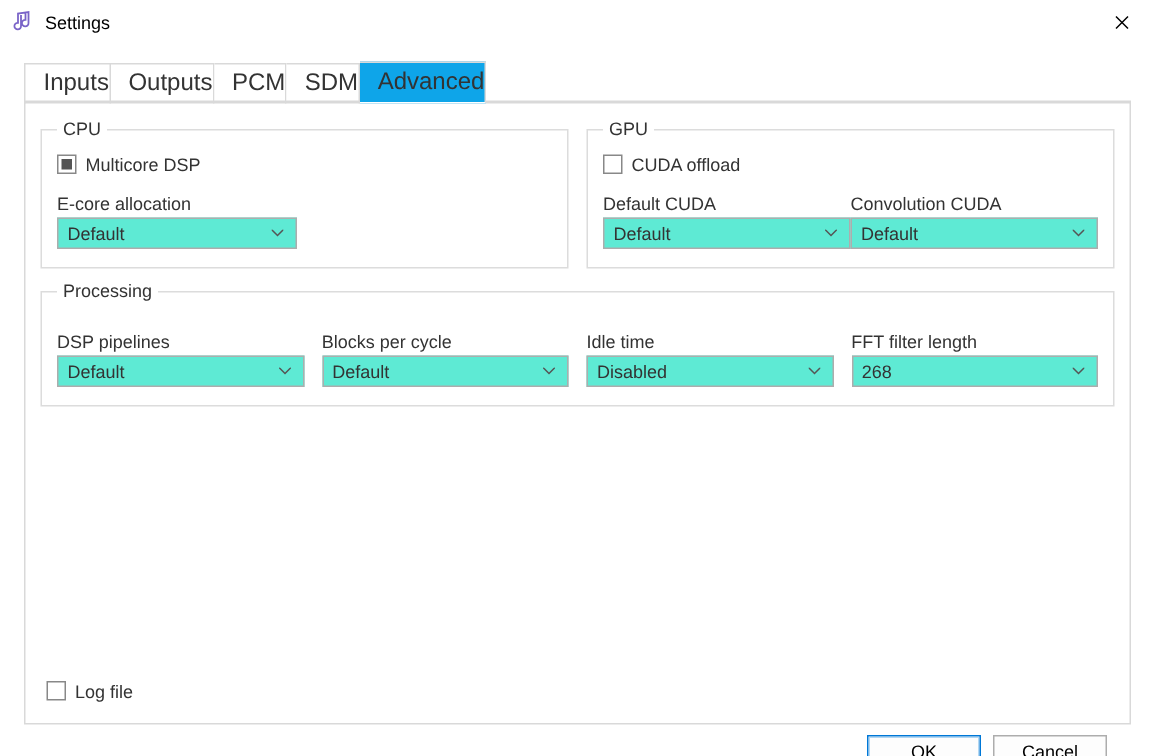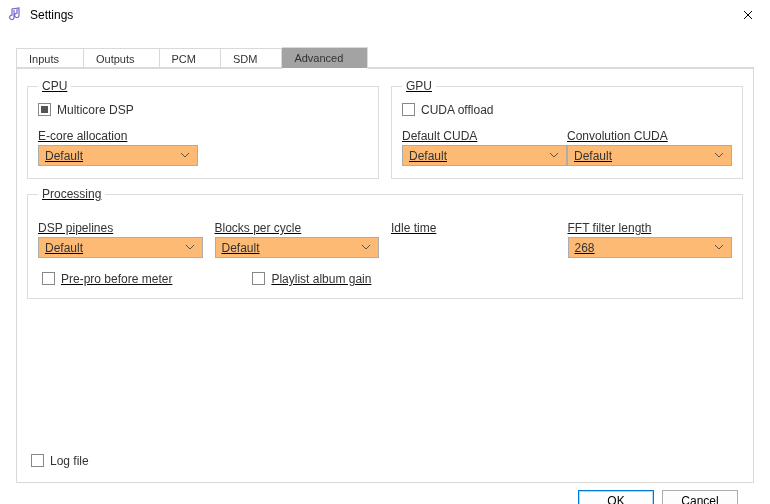--- a/index.html
+++ b/index.html
@@ -16,35 +16,35 @@
   .titlebar .close { width: 45px; height: 30px; display: flex; align-items: center; justify-content: center; }
   .titlebar .close svg { width: 10px; height: 10px; }
   .app-icon { width: 16px; height: 16px; display:flex; align-items:center; justify-content:center; }
 
   
   .content { padding: 14px 16px 0 16px; }
 
   
   .tabstrip { display: flex; align-items: flex-end; position: relative; height: 24px; }
   .tab {
-    padding: 4px 24px 4px 12px; border: 1px solid #d9d9d9; border-bottom: none;
+    padding: 4px 0 4px 12px; border: 1px solid #d9d9d9; border-bottom: none;
     background: #fff; color: #333; margin-right: 0px; position: relative; top: 1px;
-    font-size: 11px;
+    font-size: 16px;
   }
   .tab + .tab { border-left: none; }
-  .tab.active { background: #a3a3a3; z-index: 2; border-bottom: 1px solid #fff; }
+  .tab.active { background: #0ea5e9; z-index: 2; border-bottom: 1px solid #fff; }
   .tab.inactive { background: #fff; }
   .tabstrip-underline {
     position: absolute; left: 0; right: 0; bottom: 0; height: 1px; background: #d9d9d9; z-index: 1;
   }
 
   
   .panel {
     border: 1px solid #d9d9d9; border-top: 1px solid #d9d9d9; padding: 10px 10px 10px 10px;
-    position: relative; height: 415px; text-decoration: underline;
+    position: relative; height: 415px;
   }
 
   
   fieldset.group {
     border: 1px solid #dcdcdc; border-radius: 0; margin: 0; padding: 10px 10px 12px 10px;
     position: relative;
   }
   fieldset.group > legend {
     font-size: 12px; color: #333; padding: 0 4px; margin-left: 0;
   }
@@ -60,21 +60,21 @@
   }
   .chk input[type=checkbox].indet::after {
     content: ""; position: absolute; left: 2px; top: 2px; right: 2px; bottom: 2px; background: #555;
   }
 
   .field-label { font-size: 12px; color: #333; margin-top: 10px; margin-bottom: 2px; }
 
   
   .combo {
     display: flex; align-items: center; justify-content: space-between;
-    border: 1px solid #adadad; height: 21px; padding: 0 4px 0 6px; background: #fdba74;
+    border: 1px solid #adadad; height: 21px; padding: 0 4px 0 6px; background: #5eead4;
     font-size: 12px; color: #333;
   }
   .combo .arrow { width: 16px; display: flex; align-items: center; justify-content: center; }
   .combo .arrow svg { width: 8px; height: 5px; }
 
   .gpu-grid { display: flex; gap: 0; }
   .gpu-grid > div { flex: 1; }
 
   .proc-grid { display: flex; gap: 12px; }
   .proc-grid > div { flex: 1; }
@@ -202,44 +202,42 @@
             <span>Default</span>
             <span class="arrow">
                 <svg viewBox="0 0 8 5">
                   <path d="M0 0l4 4 4-4" fill="none" stroke="#555" stroke-width="1"></path>
                 </svg>
               </span>
           </div>
         </div>
         <div>
           <div class="field-label">Idle time</div>
+          <div class="combo">
+            <span>Disabled</span>
+            <span class="arrow">
+                <svg viewBox="0 0 8 5">
+                  <path d="M0 0l4 4 4-4" fill="none" stroke="#555" stroke-width="1"></path>
+                </svg>
+              </span>
+          </div>
         </div>
         <div>
           <div class="field-label">FFT filter length</div>
           <div class="combo">
             <span>268</span>
             <span class="arrow">
                 <svg viewBox="0 0 8 5">
                   <path d="M0 0l4 4 4-4" fill="none" stroke="#555" stroke-width="1"></path>
                 </svg>
               </span>
           </div>
         </div>
       </div>
 
-      <div class="proc-checks">
-        <label class="chk">
-          <input type="checkbox" style="">
-          <span>Pre-pro before meter</span>
-        </label>
-        <label class="chk">
-          <input type="checkbox" style="">
-          <span>Playlist album gain</span>
-        </label>
-      </div>
     </fieldset>
 
     <label class="chk logfile">
       <input type="checkbox" style="">
       <span>Log file</span>
     </label>
   </div>
 
   <div class="button-strip">
     <div class="btn primary">

